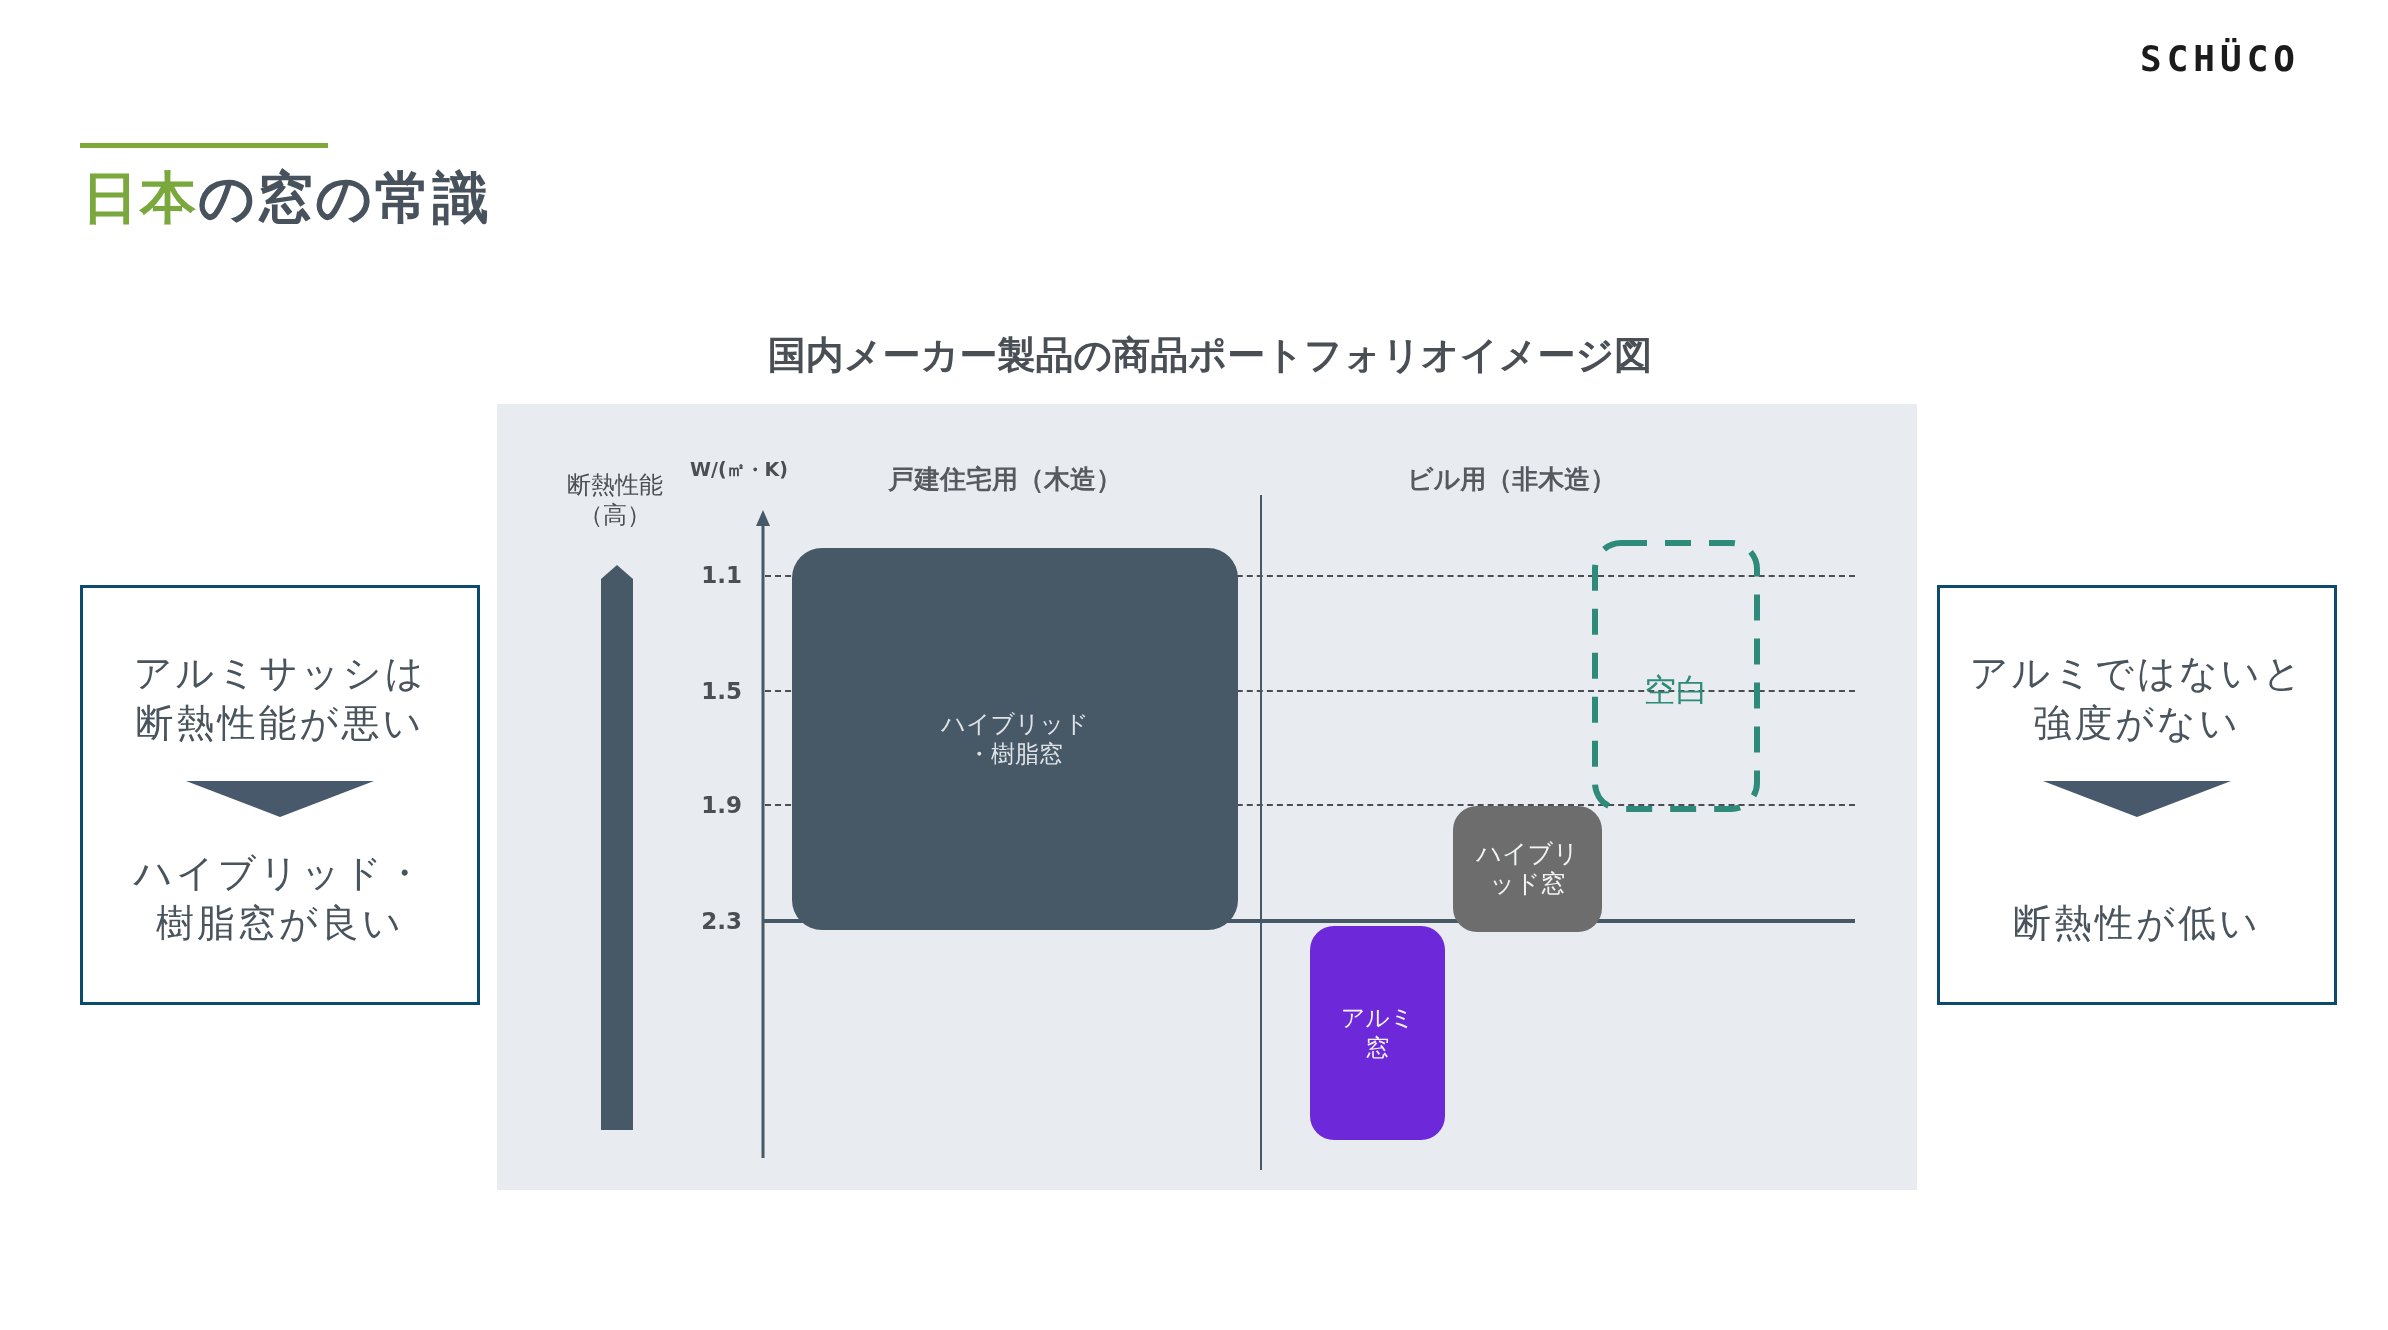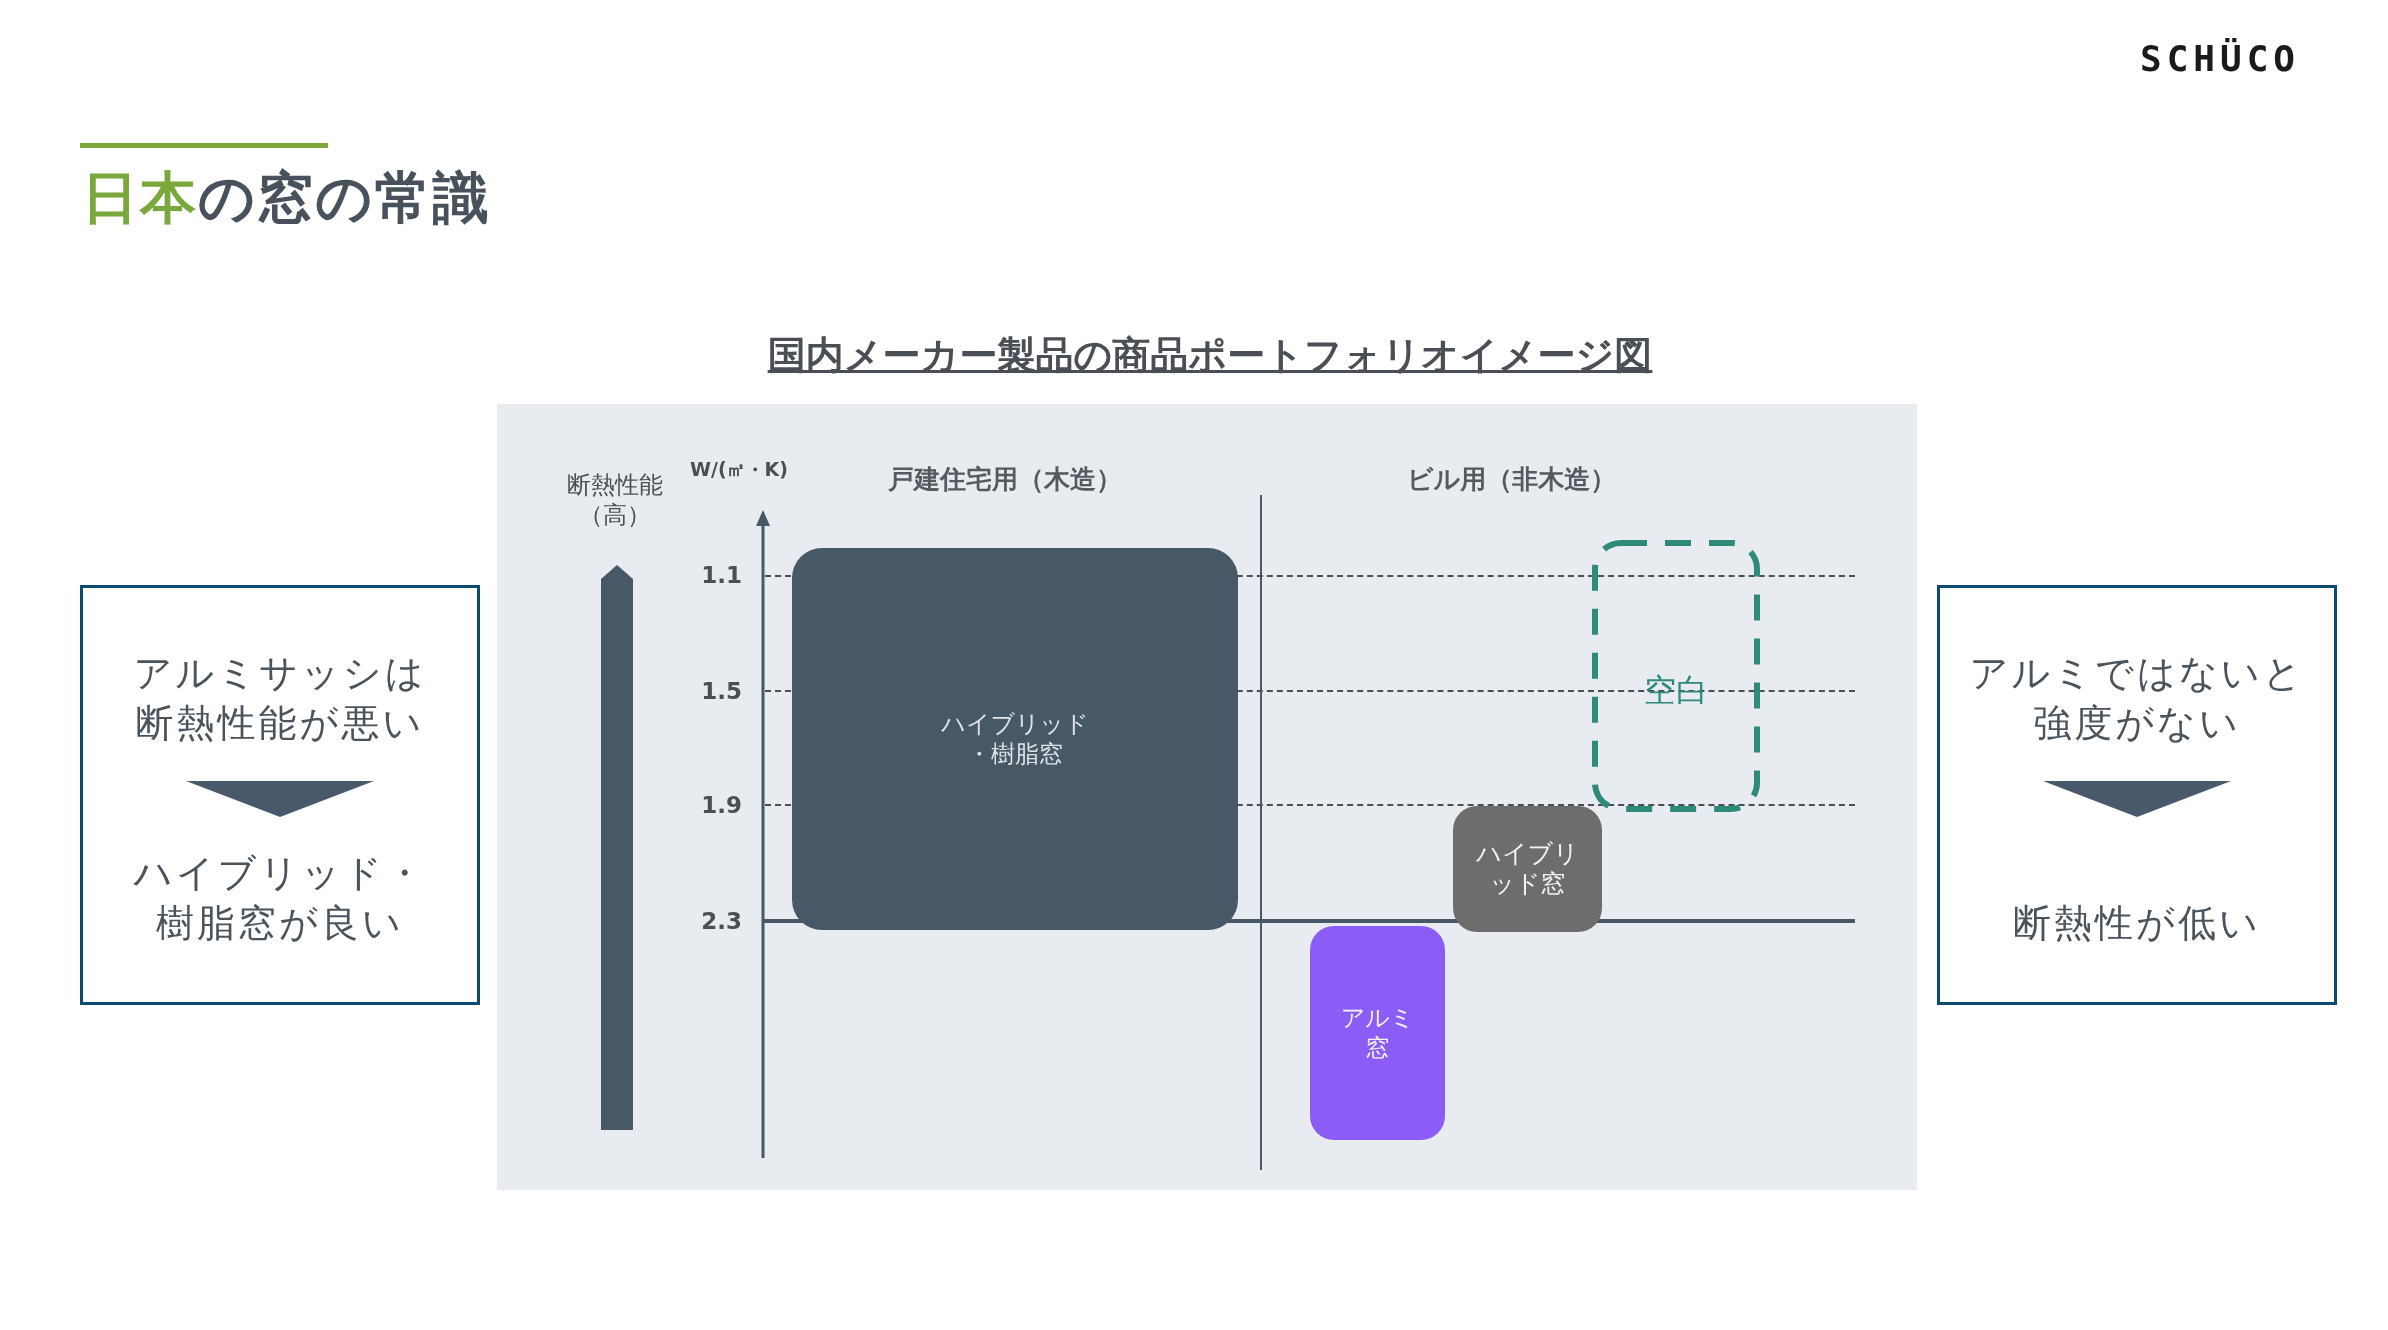--- a/index.html
+++ b/index.html
@@ -4,21 +4,21 @@
 <style>
   html, body { margin:0; padding:0; }
   body { width:2388px; height:1330px; background:#ffffff; position:relative; overflow:hidden;
          font-family:"DejaVu Sans","Liberation Sans",sans-serif; color:#47525c; }
   .abs { position:absolute; }
   .accent-rule { left:80px; top:143px; width:248px; height:5px; background:#7fa83a; }
   .page-title { left:82px; top:160px; font-size:56px; font-weight:bold; letter-spacing:2px; white-space:nowrap; line-height:76px; }
   .page-title .hl { color:#7aa83d; }
   .page-title .rest { color:#47525c; }
   .logo { left:2140px; top:38px; font-size:36px; font-weight:bold; letter-spacing:5px; color:#1b1b1b; font-family:"DejaVu Sans Mono","Liberation Mono",monospace; }
-  .chart-title { left:640px; width:1140px; top:330px; text-align:center; font-size:38px; font-weight:bold; color:#4a4f55; white-space:nowrap;text-decoration:underline; }
+  .chart-title { left:640px; width:1140px; top:330px; text-align:center; font-size:38px; font-weight:bold; color:#4a4f55; white-space:nowrap; }
   .panel { left:497px; top:404px; width:1420px; height:786px; background:#e8ecf0; }
   .info-box { width:400px; height:420px; border:3px solid #0c4a6e; box-sizing:border-box; background:#fff; text-align:center; color:#4a545d; }
   .info-box .t { font-size:38px; line-height:50px; letter-spacing:3px; position:absolute; left:0; right:0; }
   .info-box .tri { position:absolute; left:50%; width:0; height:0; margin-left:-94px;
                    border-left:94px solid transparent; border-right:94px solid transparent; border-top:36px solid #47596a; }
   .gauge-label { font-size:24px; text-align:center; line-height:30px; color:#4a4f55; }
   .unit { font-size:19px; font-weight:bold; color:#4a4f55; white-space:nowrap; }
   .cat { font-size:26px; font-weight:bold; color:#555a60; white-space:nowrap; }
   .tick { font-size:23px; font-weight:bold; color:#4a4f55; width:60px; text-align:right; }
   .dash { height:0; border-top:2px dashed #4a4f55; }
@@ -81,21 +81,21 @@
 
 <div class="abs" style="left:1260px; top:495px; width:2px; height:675px; background:#475866;"></div>
 
 <div class="abs" style="left:792px; top:548px; width:446px; height:382px; border-radius:30px; background:#475866;text-decoration:underline;">
   <div class="box-label" style="color:#dfe3e7;">
     <div>ハイブリッド</div>
     <div>・樹脂窓</div>
   </div>
 </div>
 
-<div class="abs" style="left:1310px; top:926px; width:135px; height:214px; border-radius:24px; background:#8b5cf6;">
+<div class="abs" style="left:1310px; top:926px; width:135px; height:214px; border-radius:24px; background:#6d28d9;">
   <div class="box-label">
     <div>アルミ</div>
     <div>窓</div>
   </div>
 </div>
 
 <div class="abs" style="left:1453px; top:806px; width:149px; height:126px; border-radius:24px; background:#6d6d6d;">
   <div class="box-label" style="font-size:25px;">
     <div>ハイブリ</div>
     <div>ッド窓</div>

